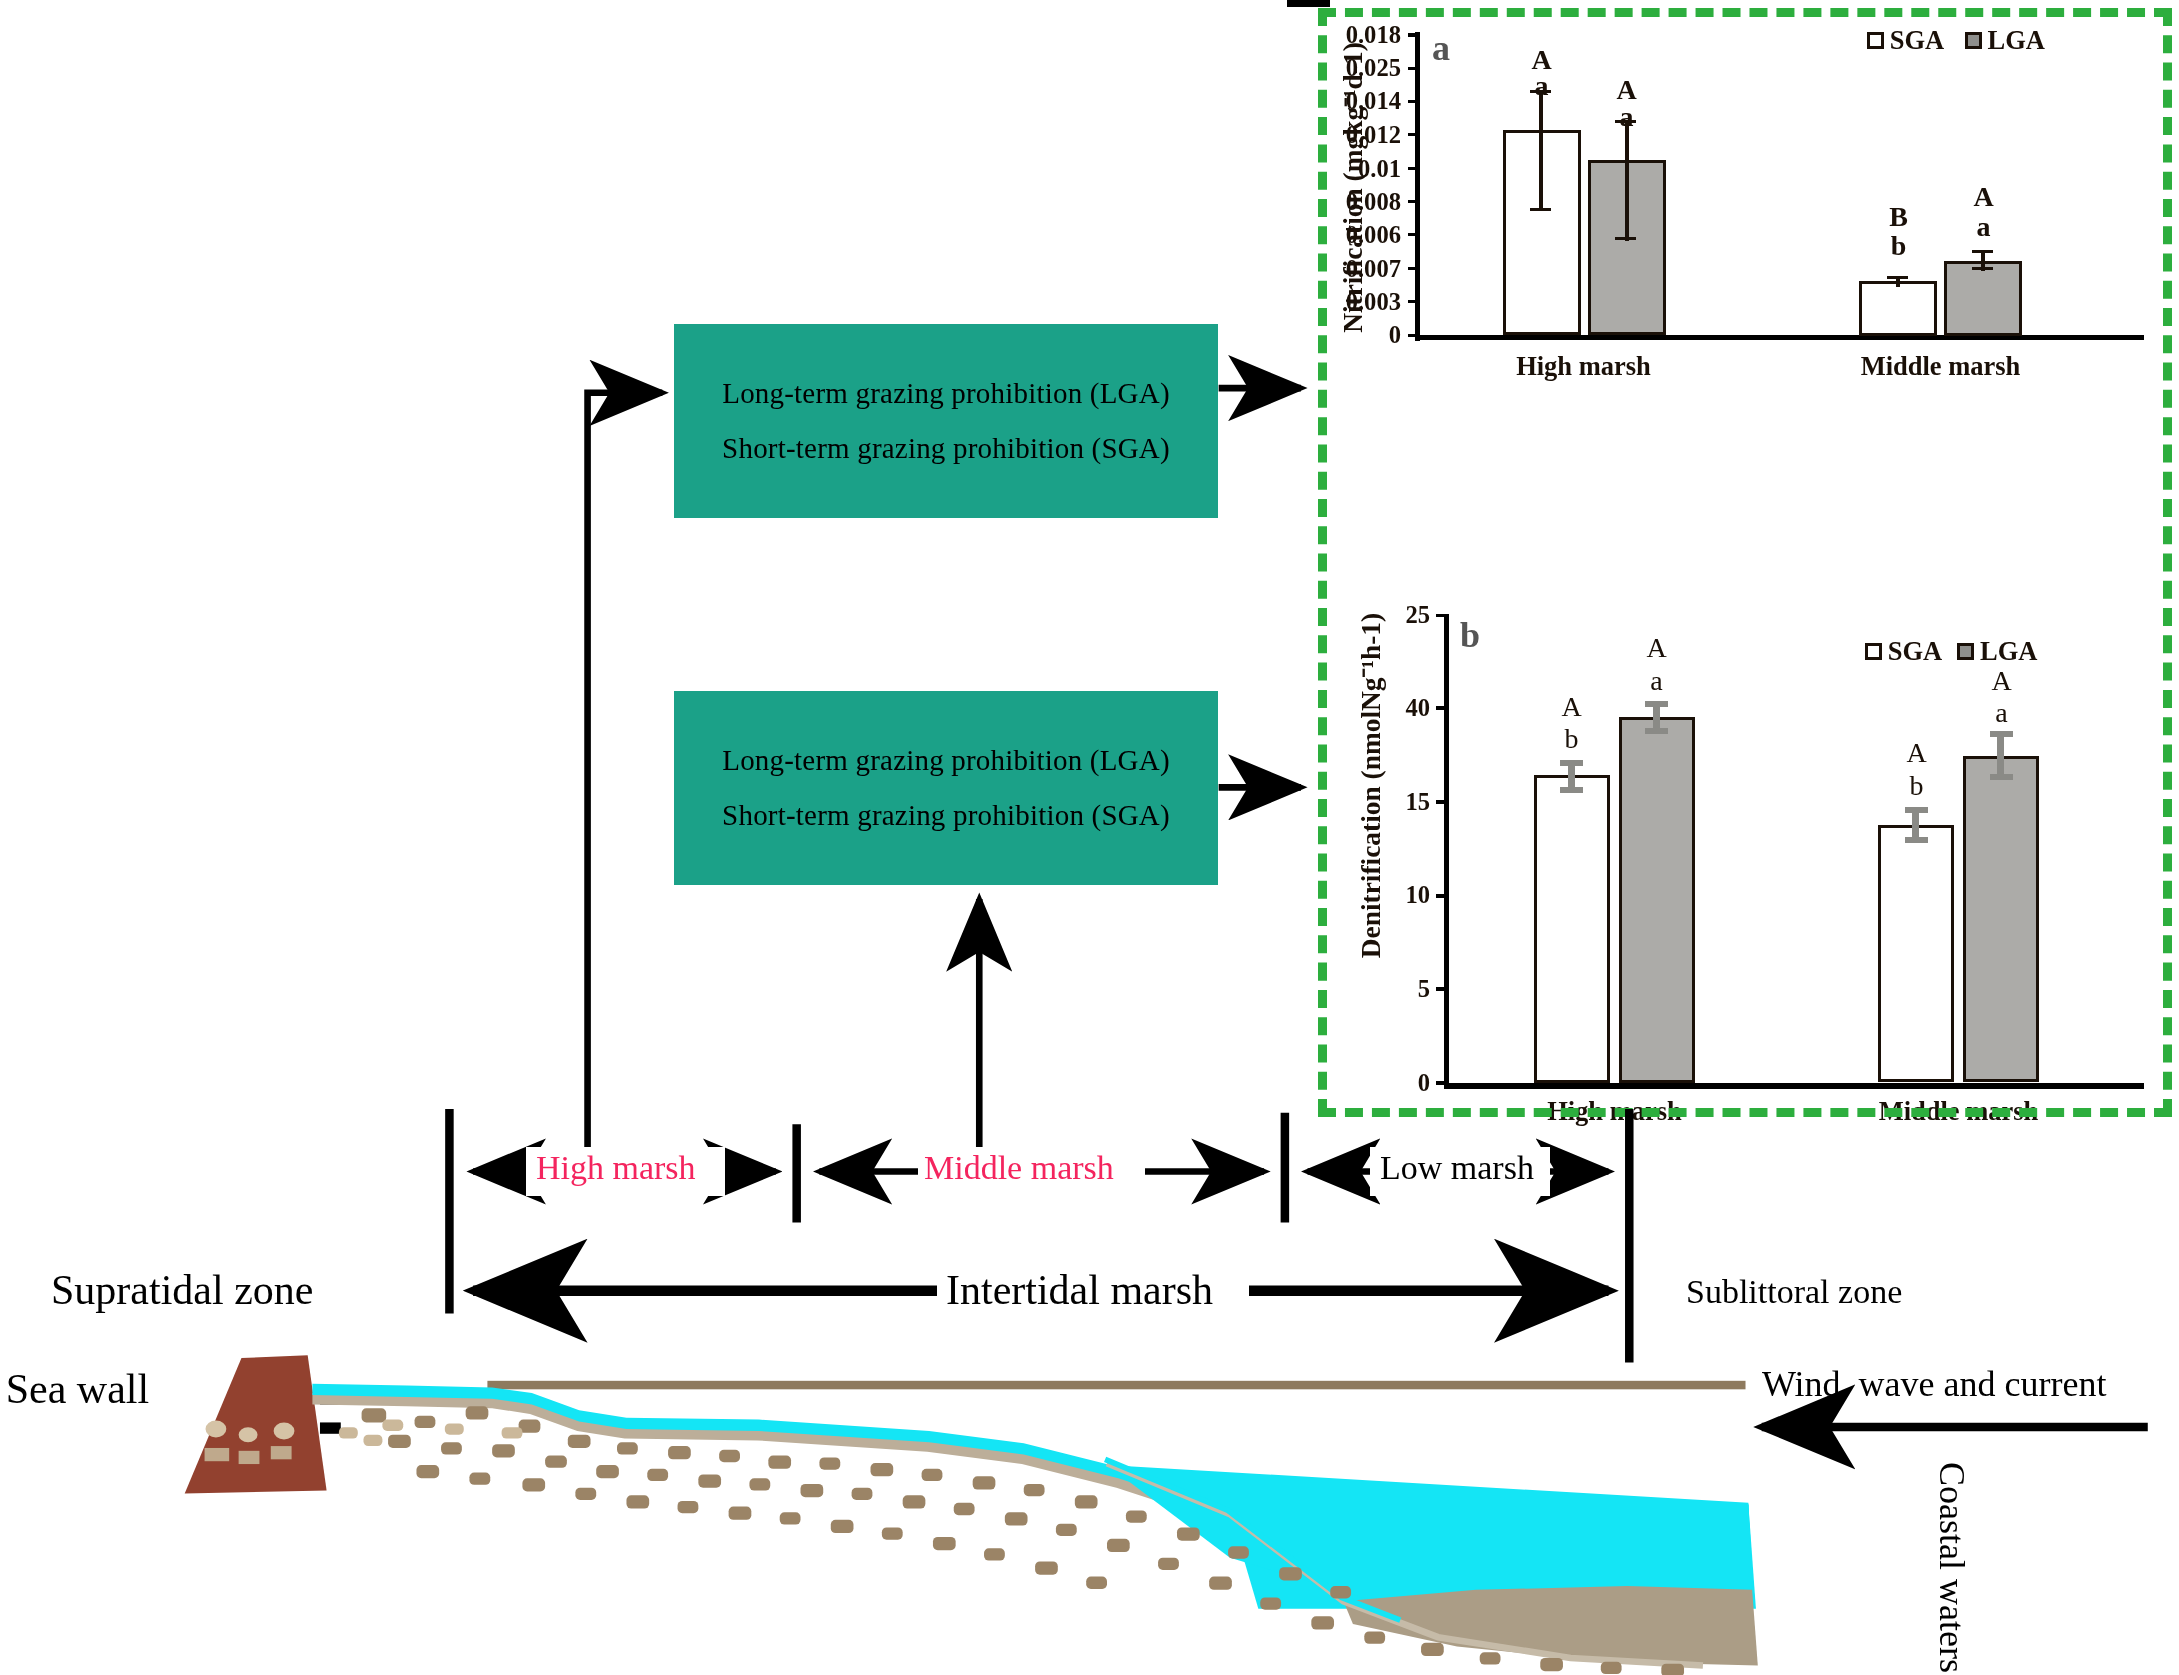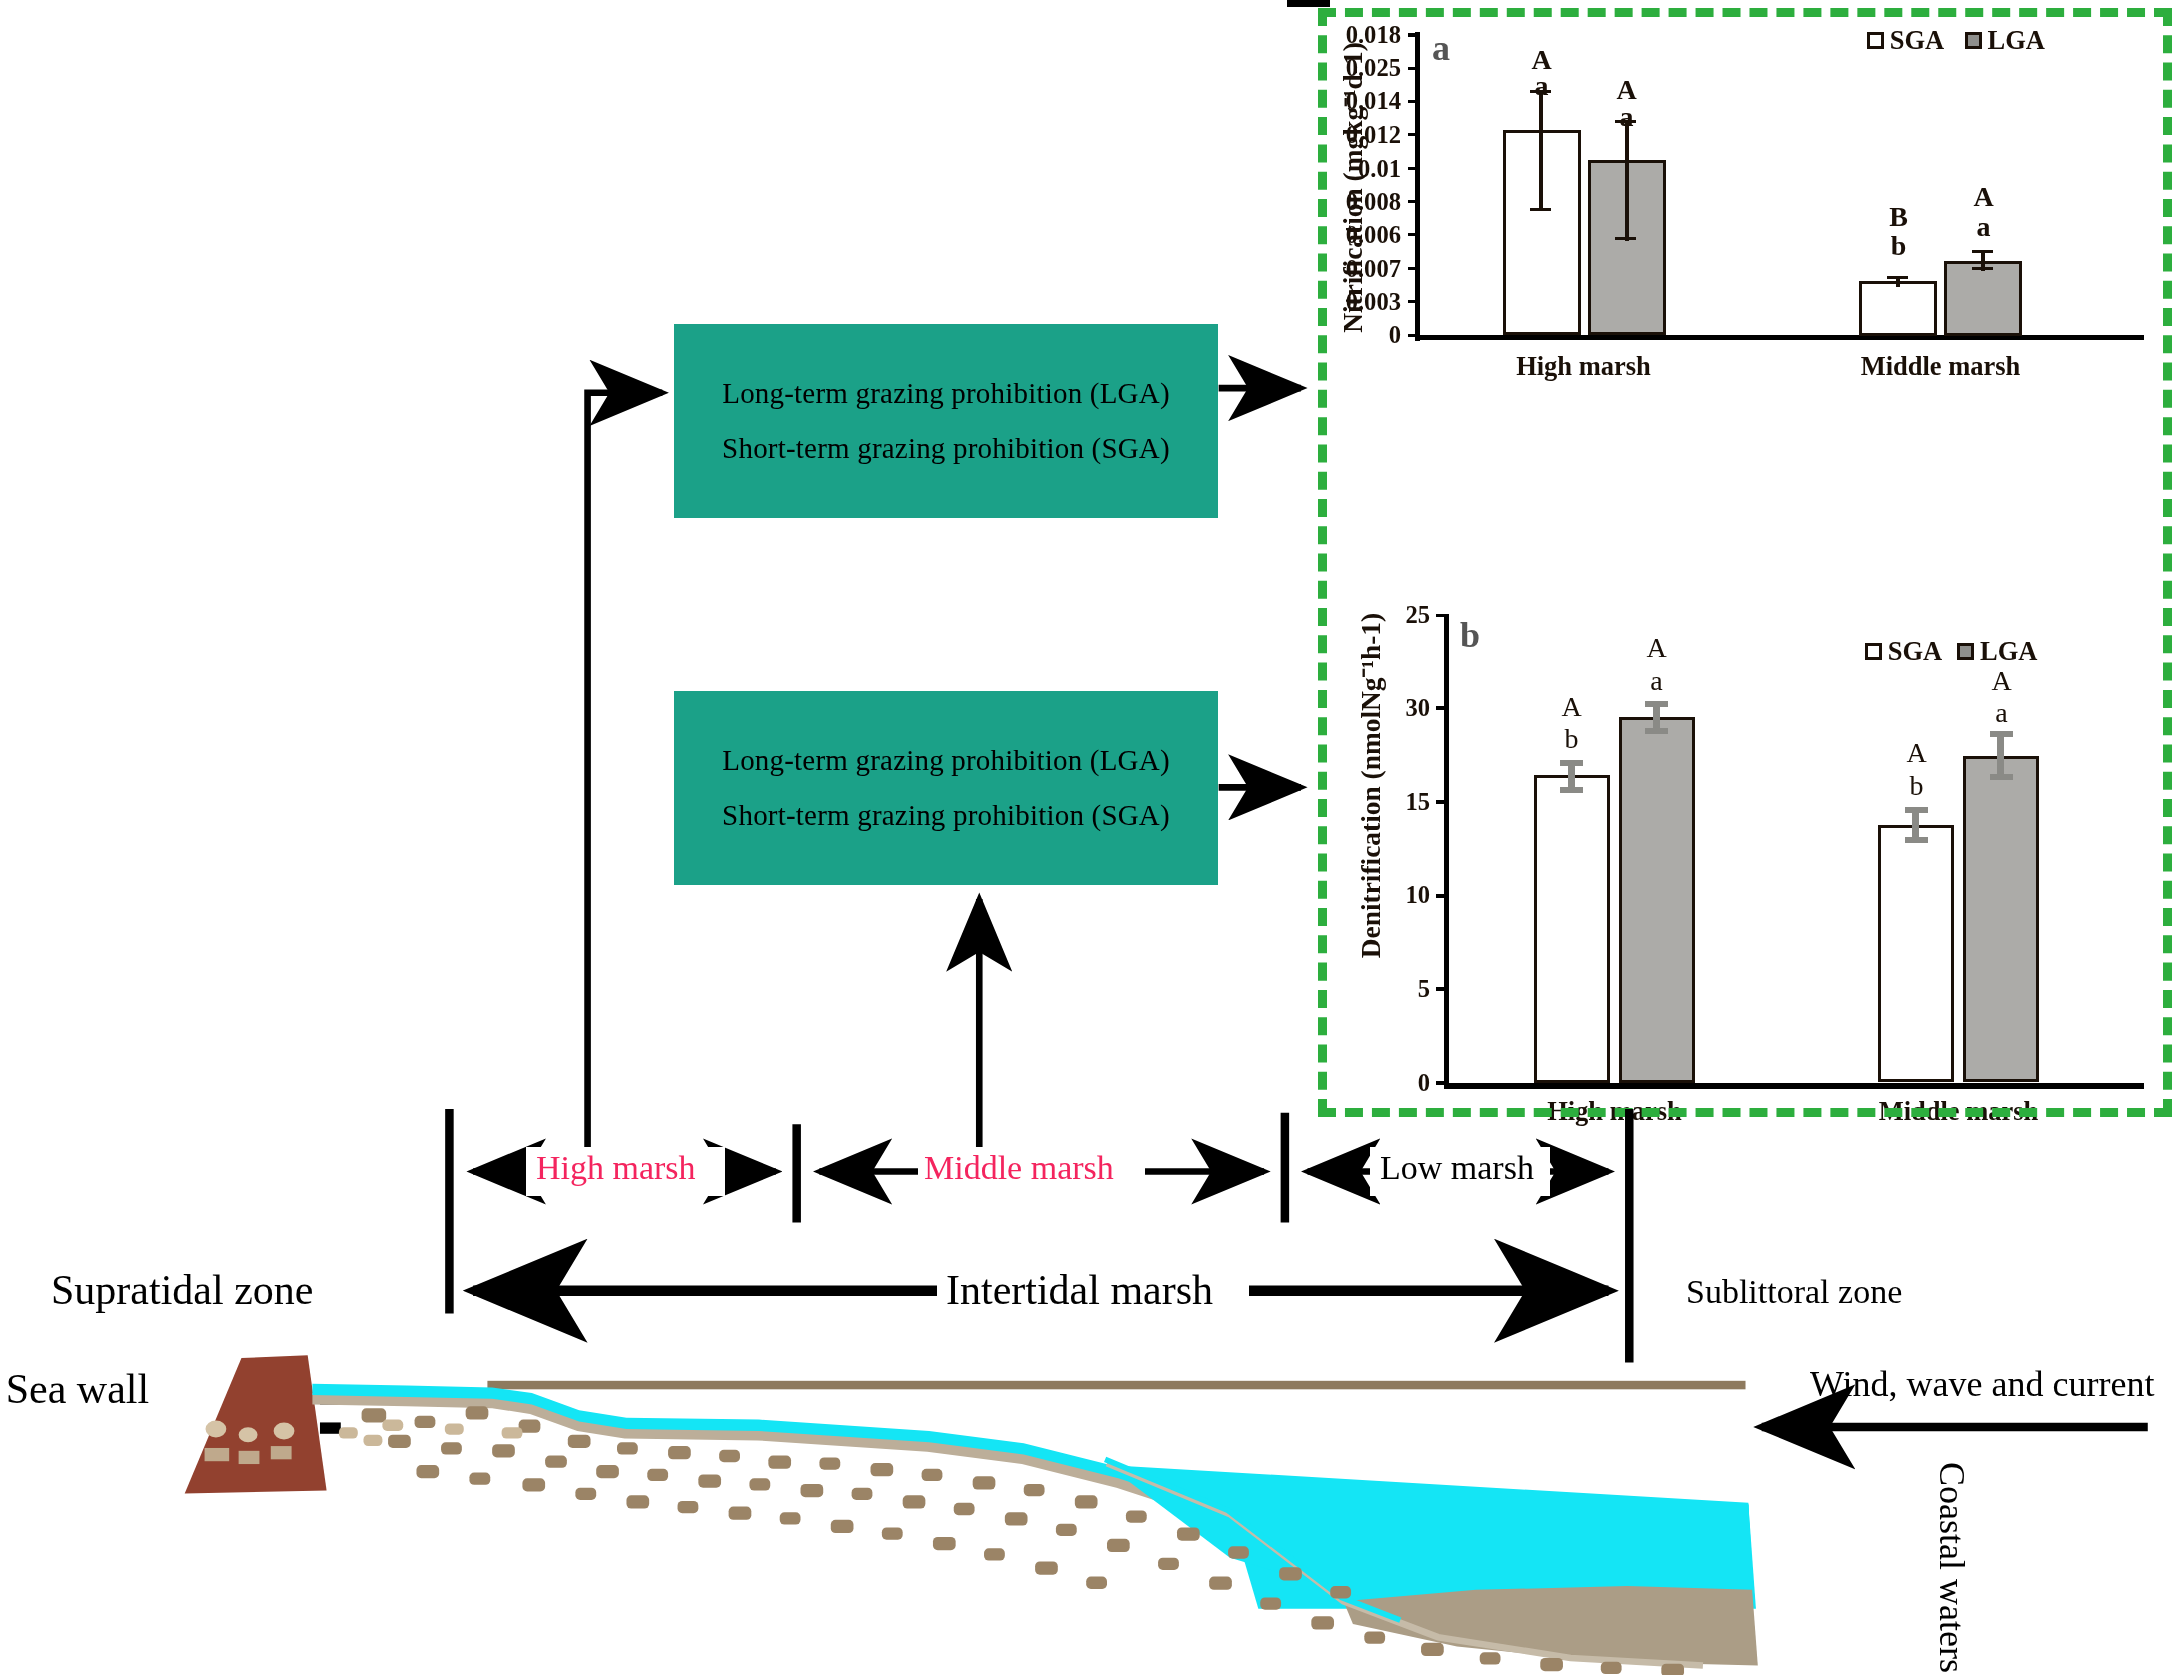--- a/index.html
+++ b/index.html
@@ -163,21 +163,21 @@
   <div class="tick" style="left:118px;top:400px;"></div>
   <div class="ytlabel" style="left:-28px;top:388px;width:140px;">5</div>
 
   <div class="tick" style="left:118px;top:307px;"></div>
   <div class="ytlabel" style="left:-28px;top:294px;width:140px;">10</div>
 
   <div class="tick" style="left:118px;top:213px;"></div>
   <div class="ytlabel" style="left:-28px;top:201px;width:140px;">15</div>
 
   <div class="tick" style="left:118px;top:119px;"></div>
-  <div class="ytlabel" style="left:-28px;top:107px;width:140px;">30</div>
+  <div class="ytlabel" style="left:-28px;top:107px;width:140px;">40</div>
 
   <div class="tick" style="left:118px;top:26.5px;"></div>
   <div class="ytlabel" style="left:-28px;top:14px;width:140px;">25</div>
 
   <div class="bar sga" style="left:216px;top:188px;width:76px;height:308px;"></div>
   <div class="ebar-g" style="left:250px;top:173px;height:30px;"></div>
   <div class="ecap-g" style="left:242px;top:173px;"></div>
   <div class="ecap-g" style="left:242px;top:200px;"></div>
   <div class="sig thin" style="left:225px;top:104px;width:57px;">A</div>
   <div class="sig thin" style="left:225px;top:136px;width:57px;">b</div>
@@ -261,21 +261,21 @@
 <div class="zlabel" style="left:1380px;top:1149px;">Low marsh</div>
 
 <div class="biglabel" style="left:946px;top:1266px;">Intertidal marsh</div>
 
 <div class="biglabel" style="left:51px;top:1266px;">Supratidal zone</div>
 
 <div class="zlabel" style="left:1686px;top:1273px;">Sublittoral zone</div>
 
 <div class="zlabel" style="left:5.7px;top:1365px;font-size:42px;">Sea wall</div>
 
-<div class="zlabel" style="left:1762px;top:1363px;font-size:36px;margin-left:48px;">Wind, wave and current</div>
+<div class="zlabel" style="left:1762px;top:1363px;font-size:36px;">Wind, wave and current</div>
 
 <div class="abs" style="left:1973px;top:1462px;width:38px;height:38px;">
   <div class="zlabel rot90" style="left:0;top:0;font-size:36px;">Coastal waters</div>
 </div>
 
 <svg class="abs" style="left:0;top:1325px;width:2179px;height:350px;" viewBox="0 0 2303 370">
 
   <polygon points="255,35 325,32 345,175 195,178" fill="#92412F"></polygon>
   <rect x="216" y="130" width="26" height="14" fill="#BFA98C"></rect>
   <rect x="252" y="133" width="22" height="14" fill="#BFA98C"></rect>

